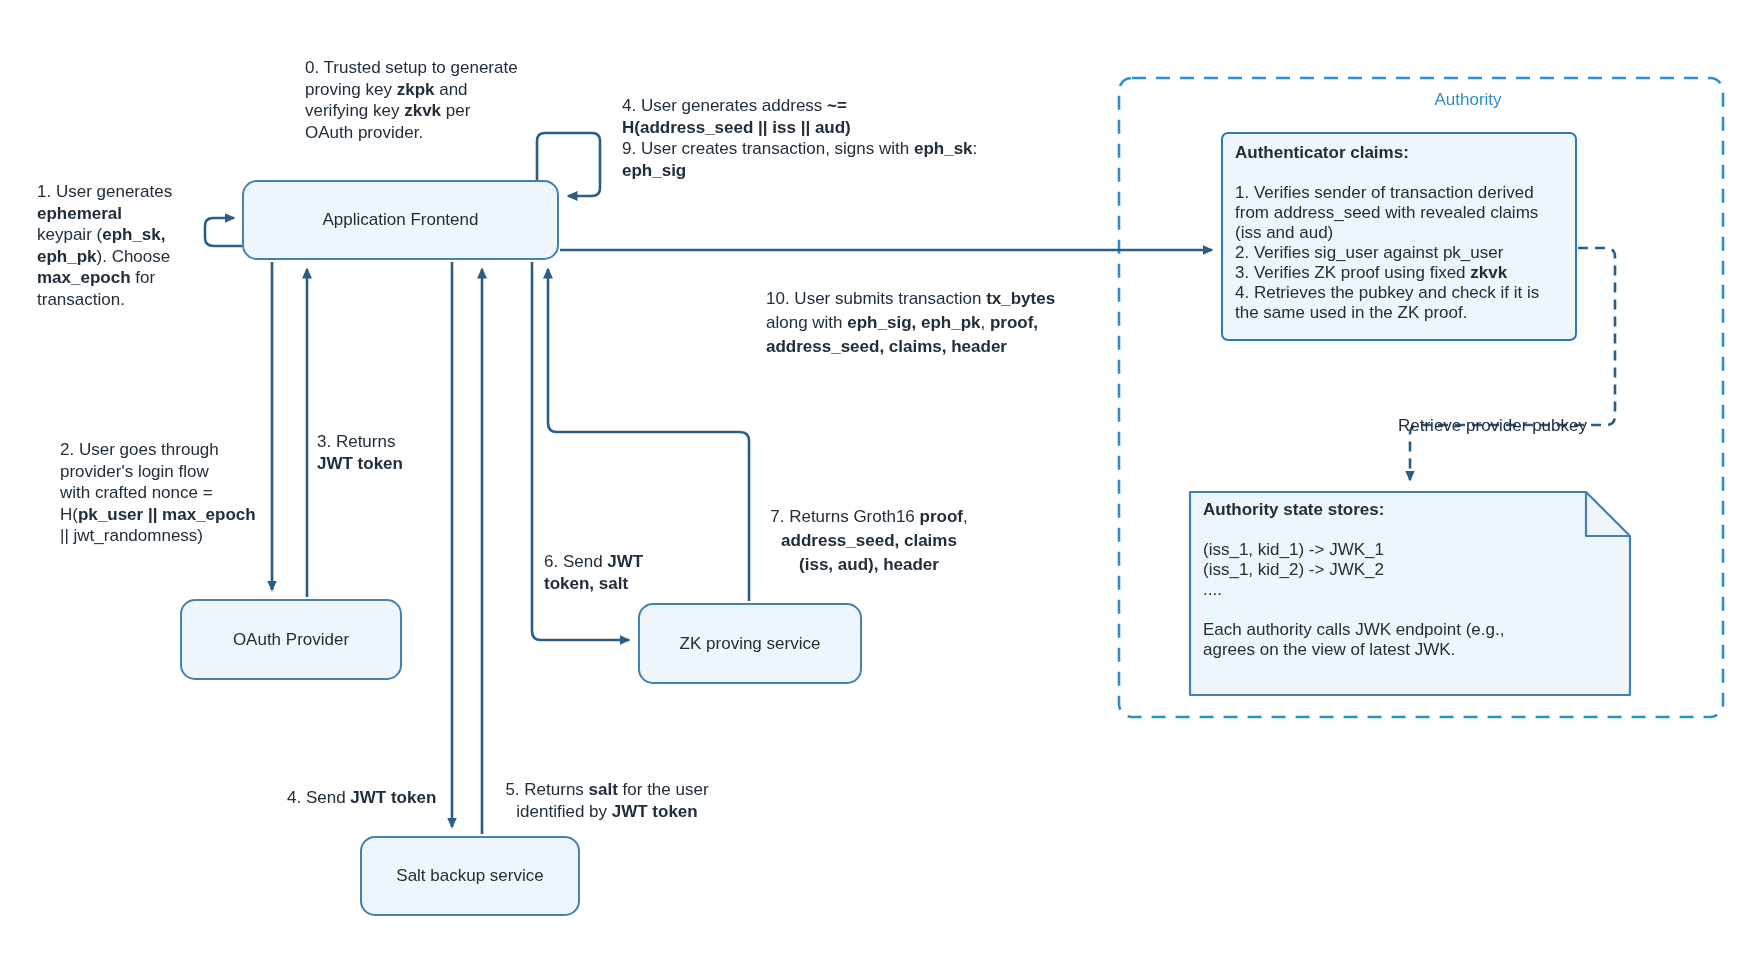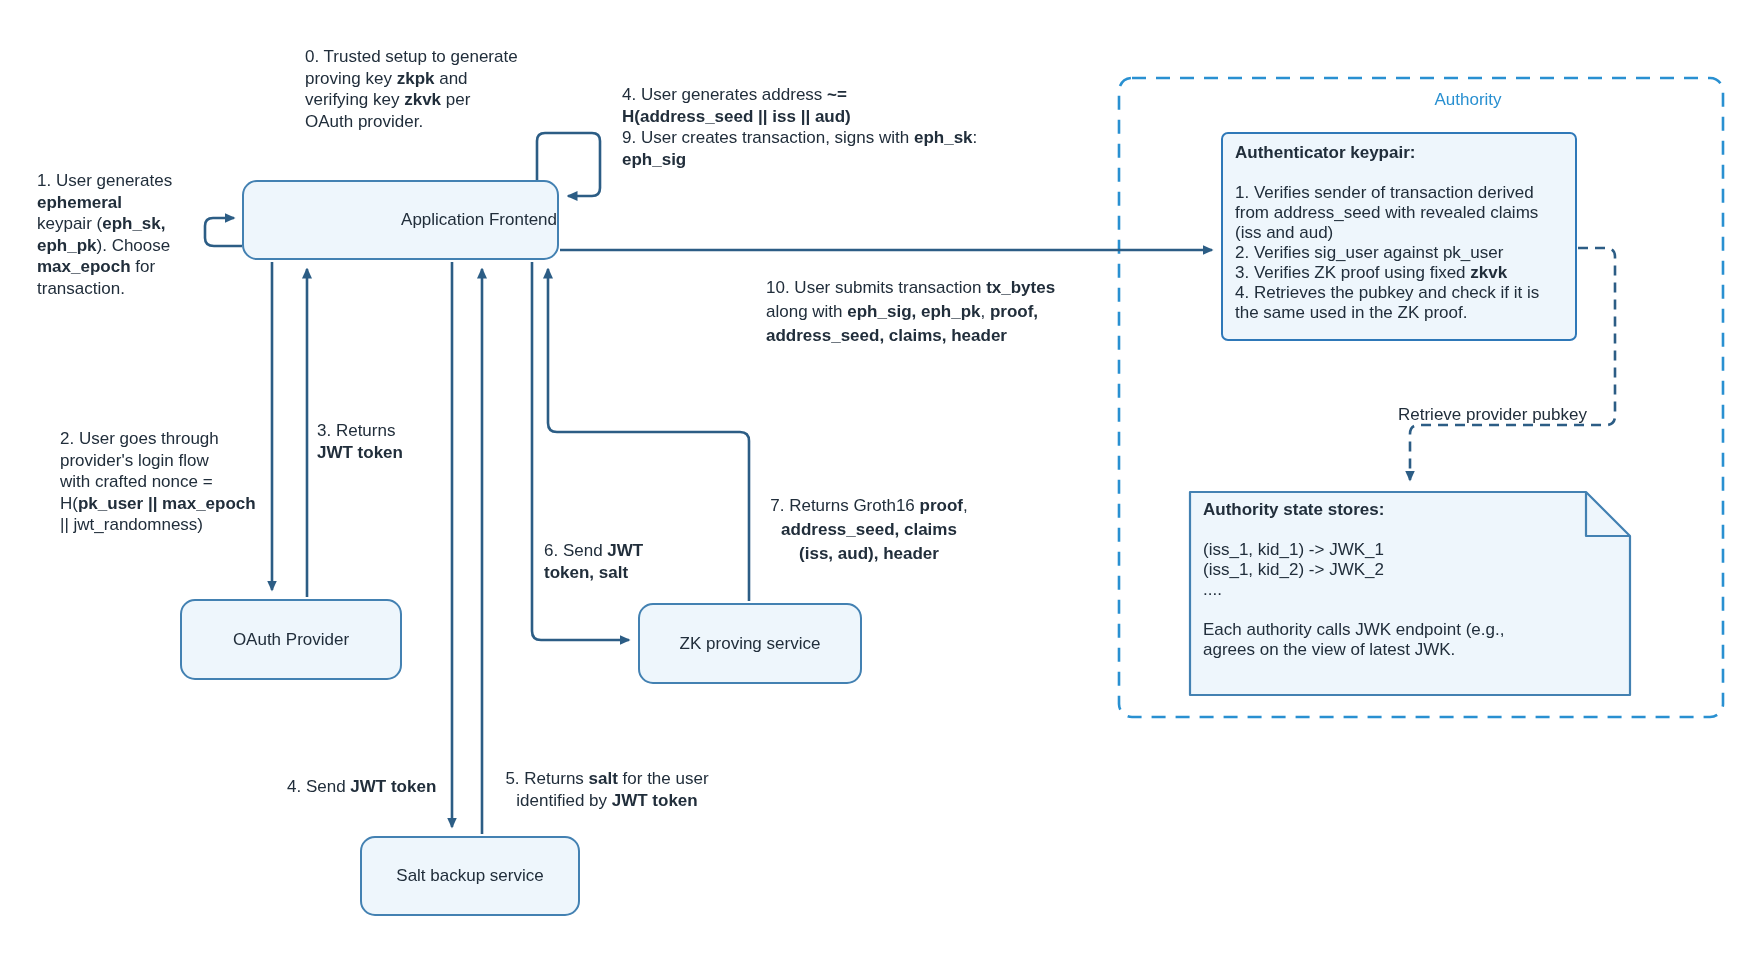--- a/index.html
+++ b/index.html
@@ -22,21 +22,21 @@
   .frame{fill:none;stroke:var(--authority-blue);stroke-width:2.6px;stroke-dasharray:14 10;}
   .docshape{fill:var(--node-fill);stroke:var(--node-stroke);stroke-width:2.2px;stroke-linejoin:round;}
   .docfold{fill:none;stroke:var(--node-stroke);stroke-width:2.2px;stroke-linejoin:round;}
   marker path{fill:var(--arrow);}
   .node{
     position:absolute;box-sizing:border-box;
     background:var(--node-fill);border:2.6px solid var(--node-stroke);
     border-radius:15px;display:flex;align-items:center;justify-content:center;
     text-align:center;
   }
-  .txt{position:absolute;line-height:21.5px;white-space:nowrap;}
+  .txt{position:absolute;line-height:21.5px;white-space:nowrap;margin-top:11px;}
   .txt .tline{min-height:21.5px;}
   .txt.center{text-align:center;}
   .txt.lh24 .tline{min-height:24px;line-height:24px;}
   b,.b{font-weight:700;}
   .bigbox{
     position:absolute;box-sizing:border-box;background:var(--node-fill);
     border:2.2px solid var(--box-stroke);border-radius:7px;
     padding:9px 12px;line-height:20px;white-space:nowrap;
   }
   .bigbox .tline{min-height:20px;}
@@ -77,40 +77,40 @@
 
     <path class="conn" d="M532,262 V631 Q532,640 541,640 H629" marker-end="url(#ah)"></path>
 
     <path class="conn" d="M749,601 V441 Q749,432 740,432 H557 Q548,432 548,423 V269" marker-end="url(#ah)"></path>
 
     <path class="conn" d="M560,250 H1212" marker-end="url(#ah)"></path>
 
     <path class="conn dashed" d="M1578,248 H1606 Q1615,248 1615,257 V416 Q1615,425 1606,425 H1419 Q1410,425 1410,434 V480" marker-end="url(#ah)"></path>
   </svg>
 
-  <div class="node" style="left:242px;top:180px;width:317px;height:80px;justify-content:flex-end;">
+  <div class="node" style="left:242px;top:180px;width:317px;height:80px;">
     <span>Application Frontend</span>
   </div>
 
   <div class="node" style="left:638px;top:603px;width:224px;height:81px;">
     <span>ZK proving service</span>
   </div>
 
   <div class="node" style="left:180px;top:599px;width:222px;height:81px;">
     <span>OAuth Provider</span>
   </div>
 
   <div class="node" style="left:360px;top:836px;width:220px;height:80px;">
     <span>Salt backup service</span>
   </div>
 
   <div class="auth-label" style="left:1119px;top:90px;width:604px;">Authority</div>
 
   <div class="bigbox" style="left:1221px;top:132px;width:356px;height:209px;">
-    <div class="boxtitle">Authenticator keypair:</div>
+    <div class="boxtitle">Authenticator claims:</div>
     <div>
         <div class="tline"><span>1. Verifies sender of transaction derived</span></div>
         <div class="tline"><span>from address_seed with revealed claims</span></div>
         <div class="tline"><span>(iss and aud)</span></div>
         <div class="tline"><span>2. Verifies sig_user against pk_user</span></div>
         <div class="tline"><span>3. Verifies ZK proof using fixed </span><span class="b">zkvk</span></div>
         <div class="tline"><span>4. Retrieves the pubkey and check if it is</span></div>
         <div class="tline"><span>the same used in the ZK proof.</span></div>
       </div>
   </div>

